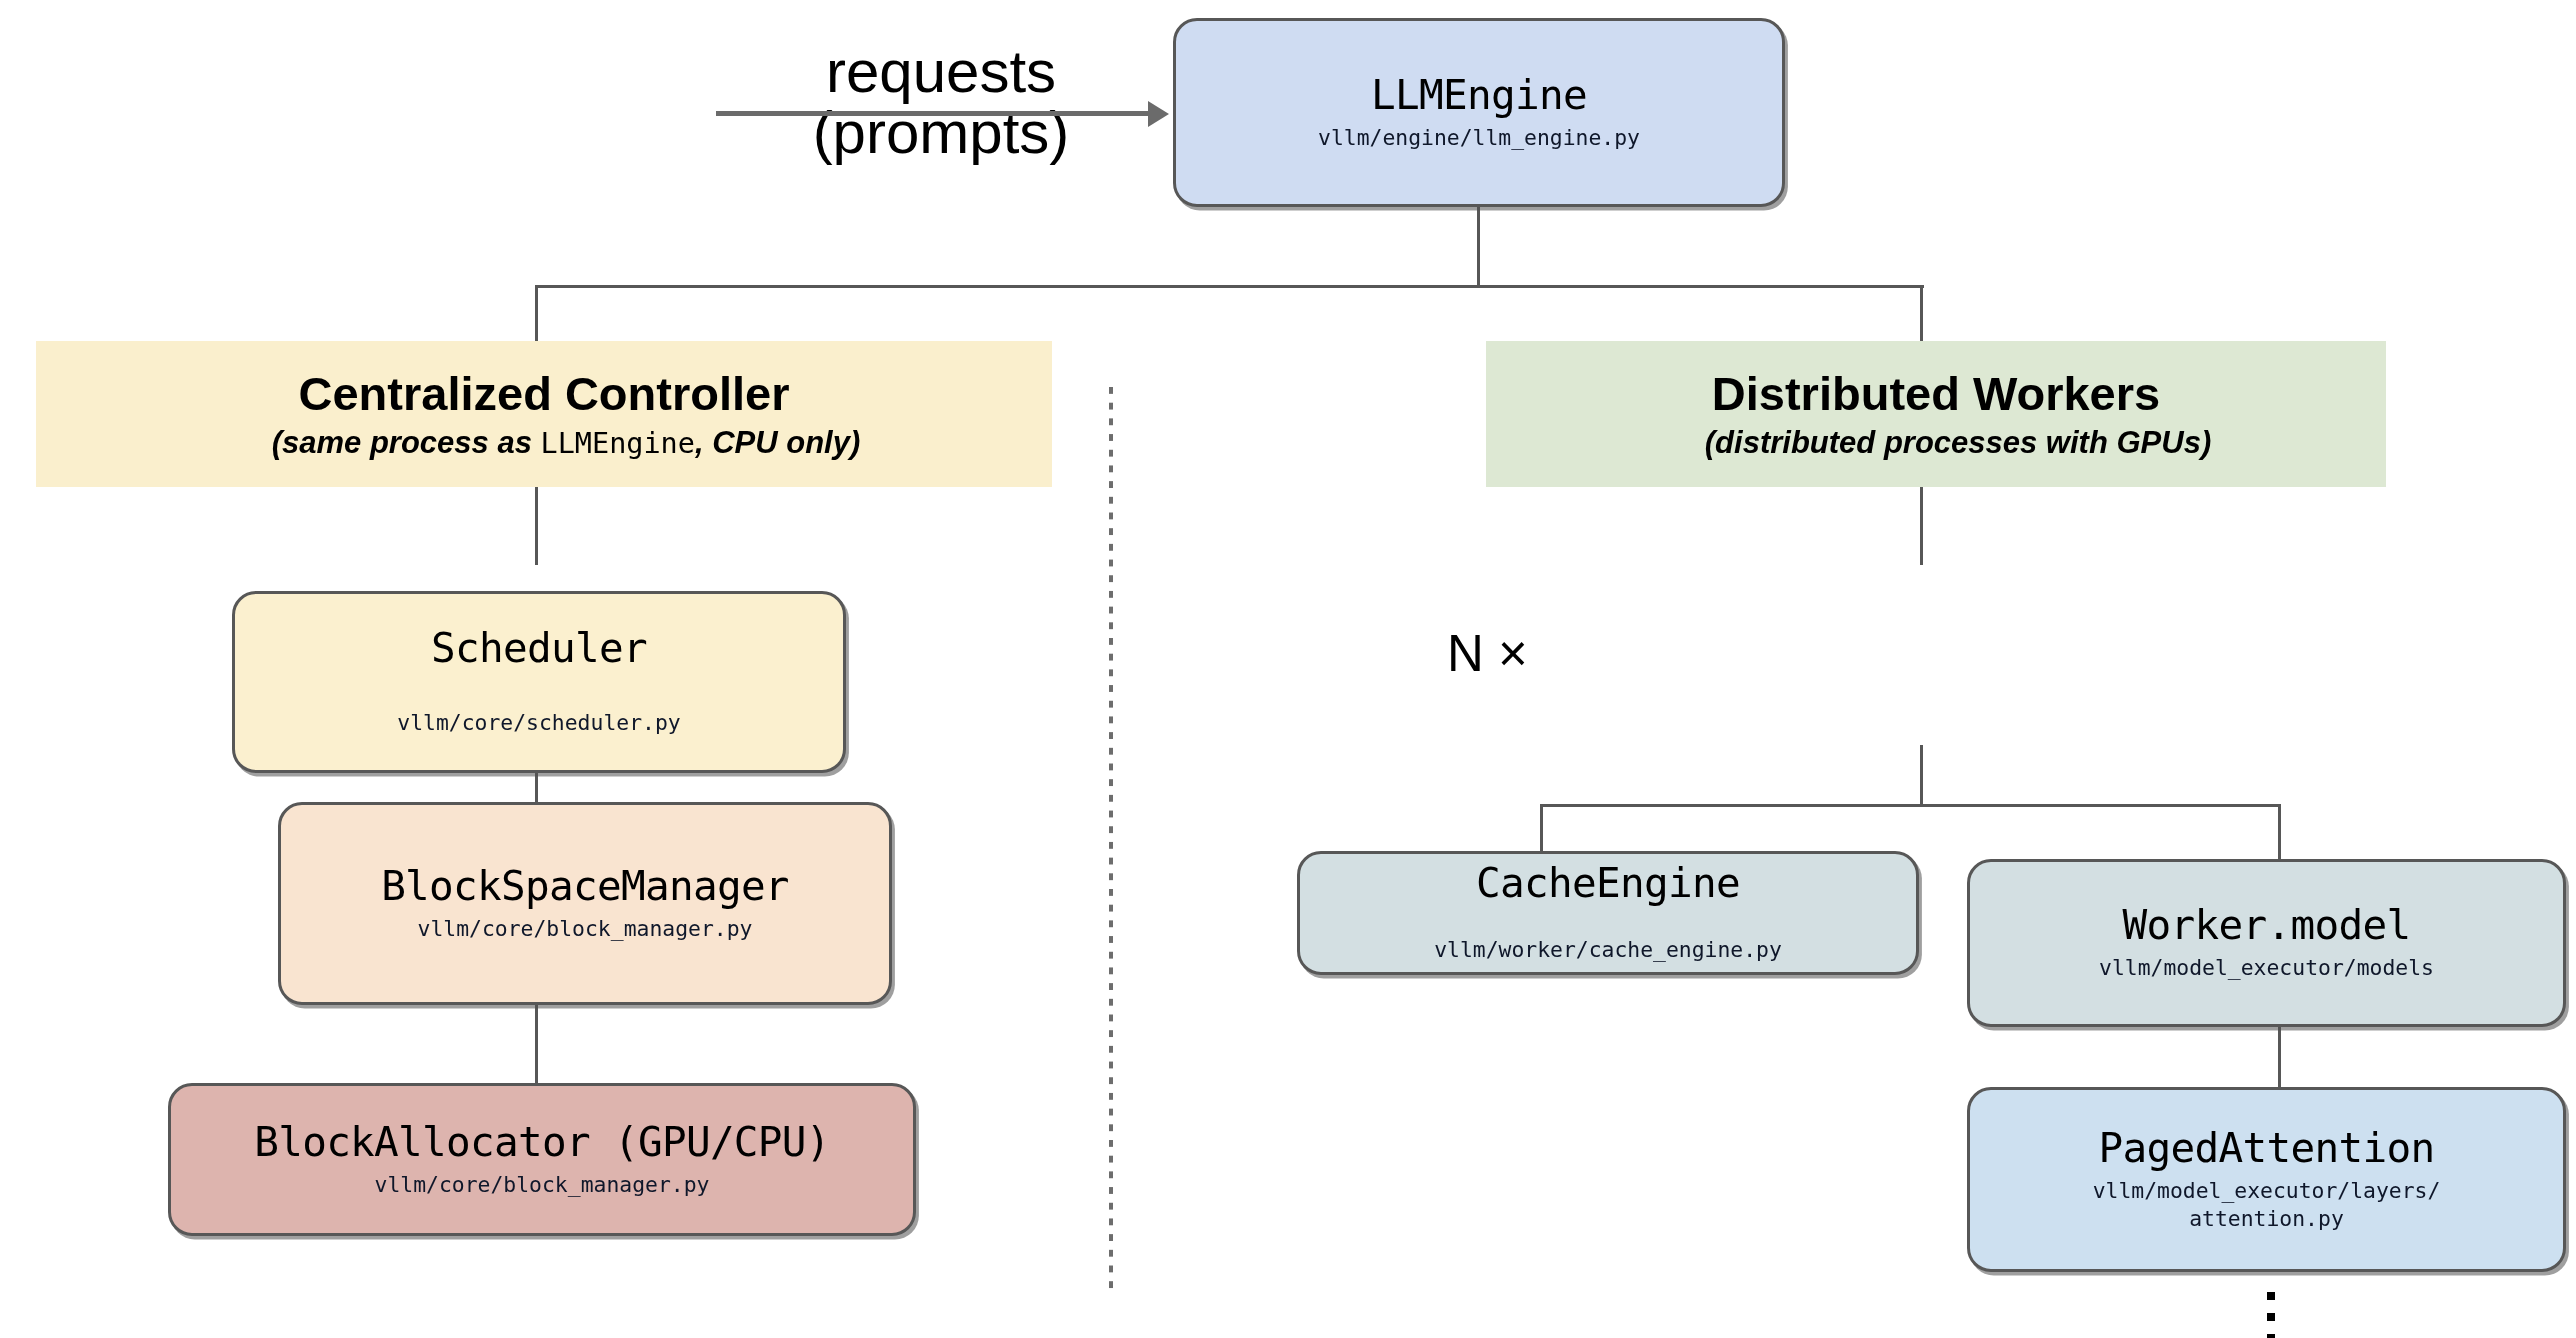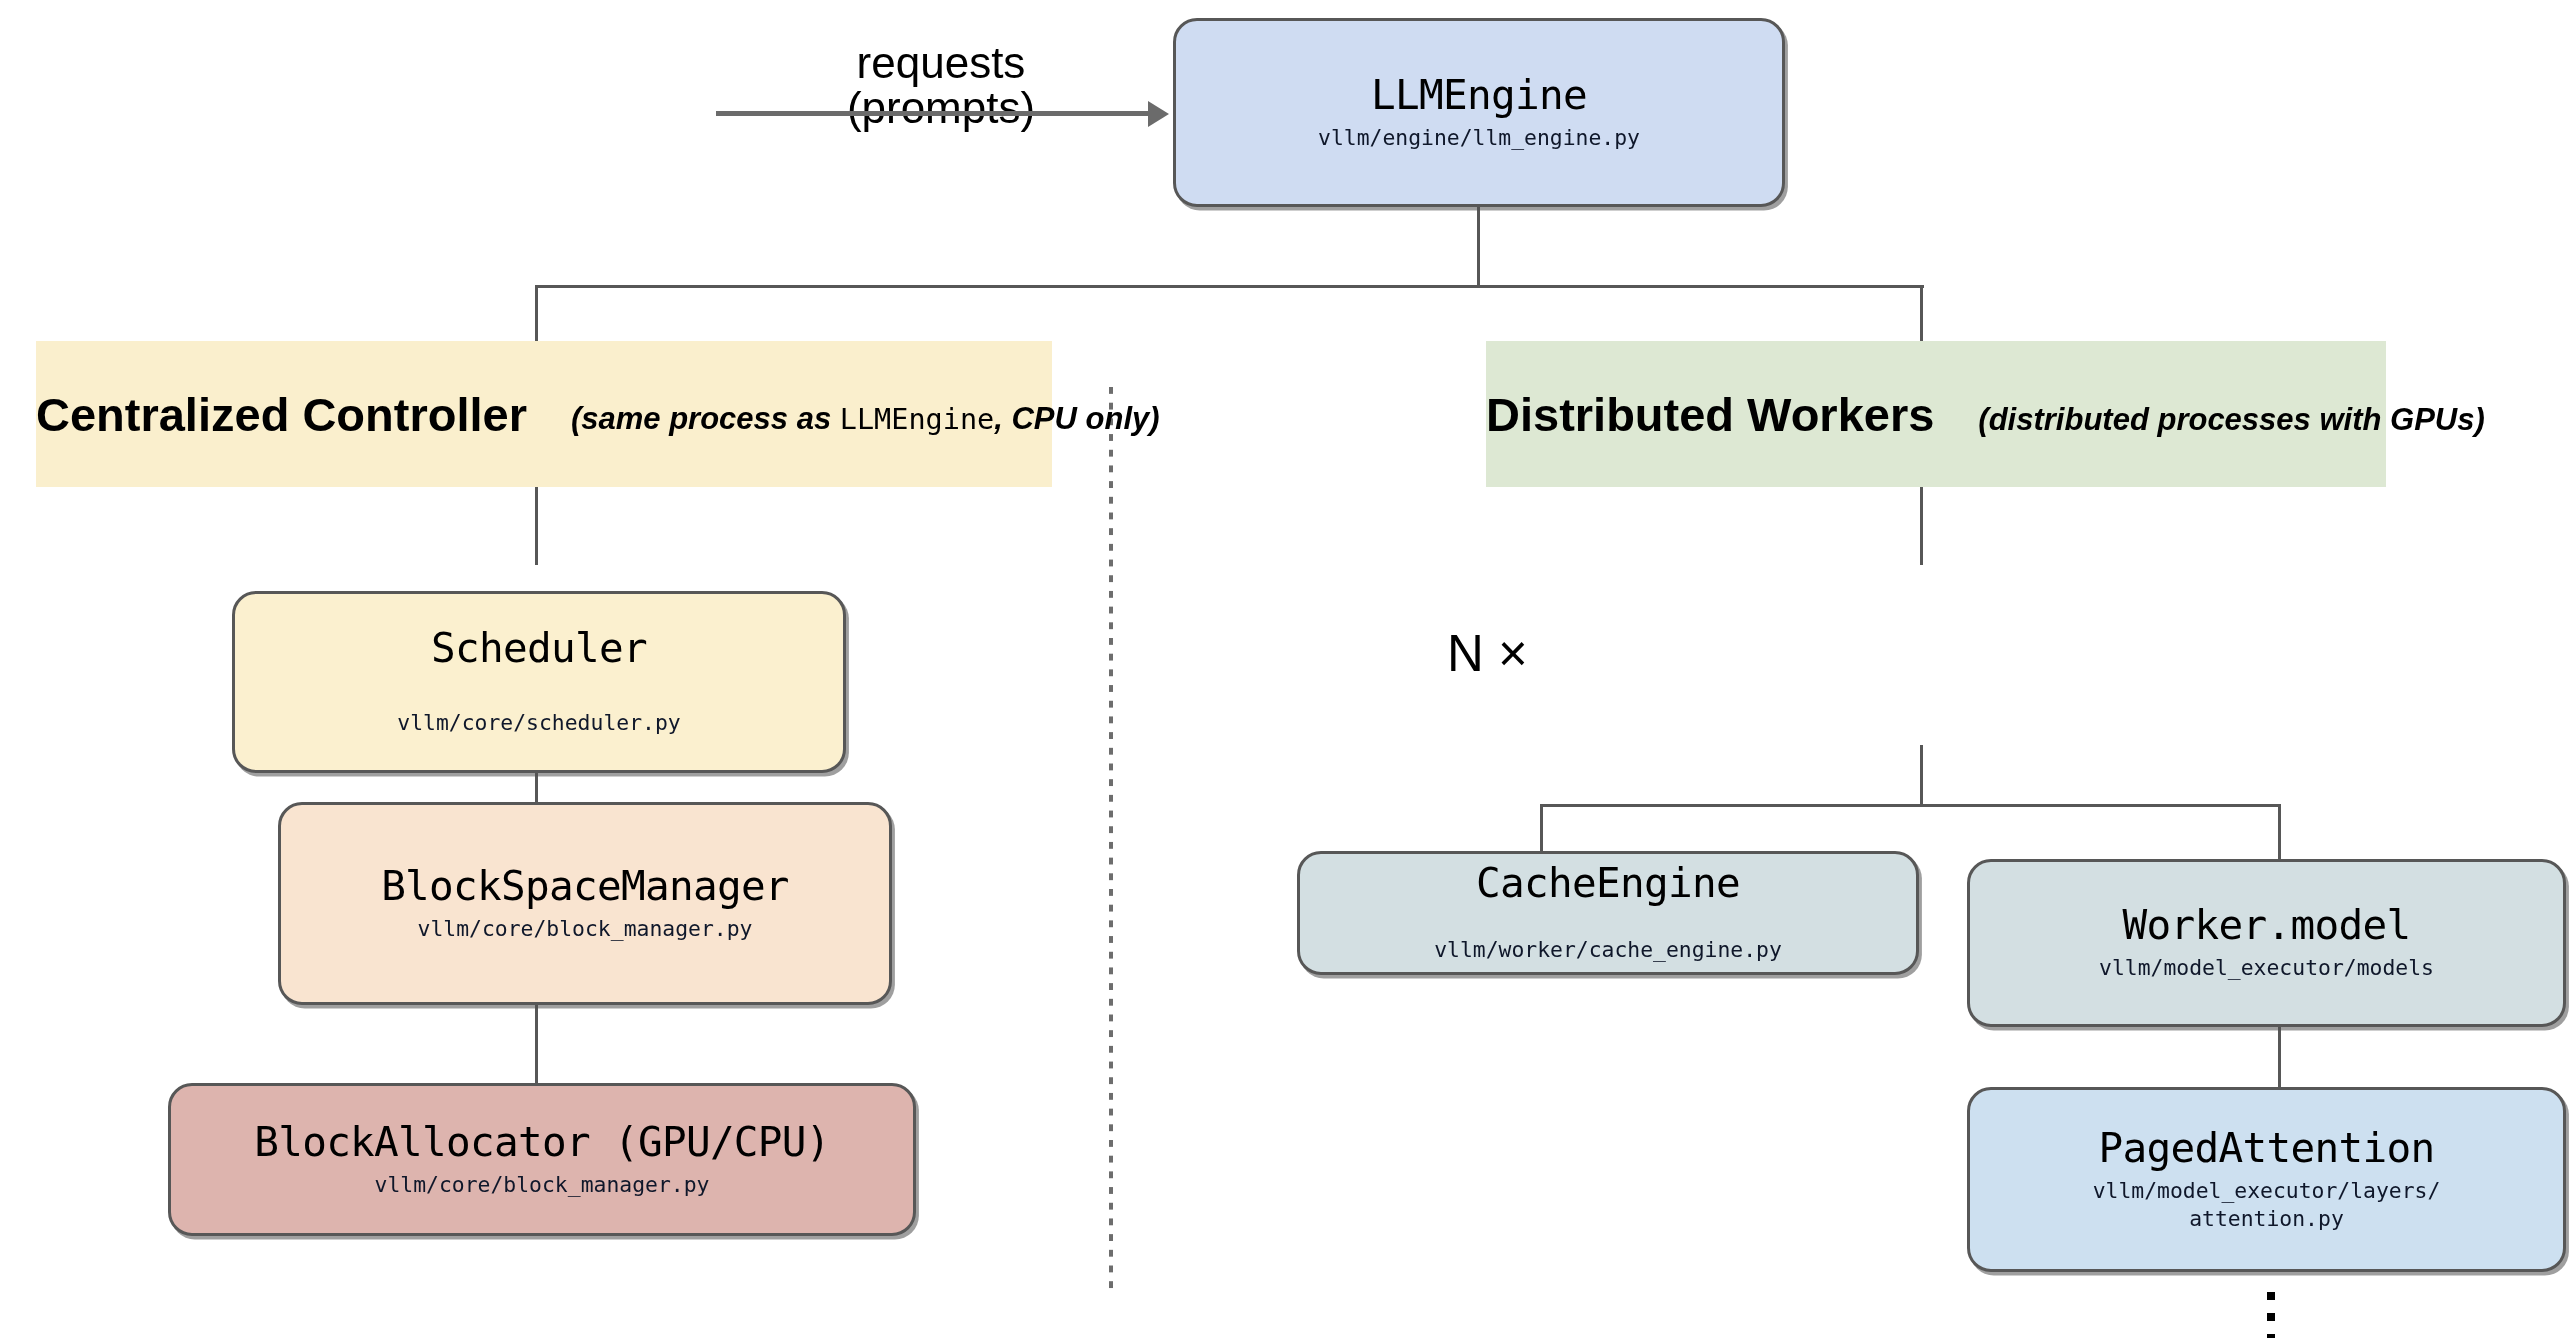--- a/index.html
+++ b/index.html
@@ -38,23 +38,23 @@
     line-height: 1.28;
     margin-top: 7.1px;
     text-align: center;
     white-space: pre-line;
   }
 
   
   .banner {
     position: absolute;
     display: flex;
-    flex-direction: row;
+    flex-direction: column;
     align-items: center;
-    justify-content: flex-start;
+    justify-content: center;
     z-index: 6;
   }
   .banner .btitle {
     font-family: "Liberation Sans", sans-serif;
     font-weight: bold;
     font-size: 47px;
     color: #000;
     line-height: 1.0;
     white-space: nowrap;
   }
@@ -94,21 +94,21 @@
     position: absolute;
     width: 0; height: 0;
     border-top: 13.5px solid transparent;
     border-bottom: 13.5px solid transparent;
     border-left: 21.4px solid #6b6b6b;
     z-index: 4;
   }
   .arrow-label {
     position: absolute;
     font-family: "Liberation Sans", sans-serif;
-    font-size: 44px;
+    font-size: 60px;
     color: #000;
     text-align: center;
     line-height: 1.02;
     white-space: nowrap;
     z-index: 4;
   }
 
   
   .nx {
     position: absolute;

